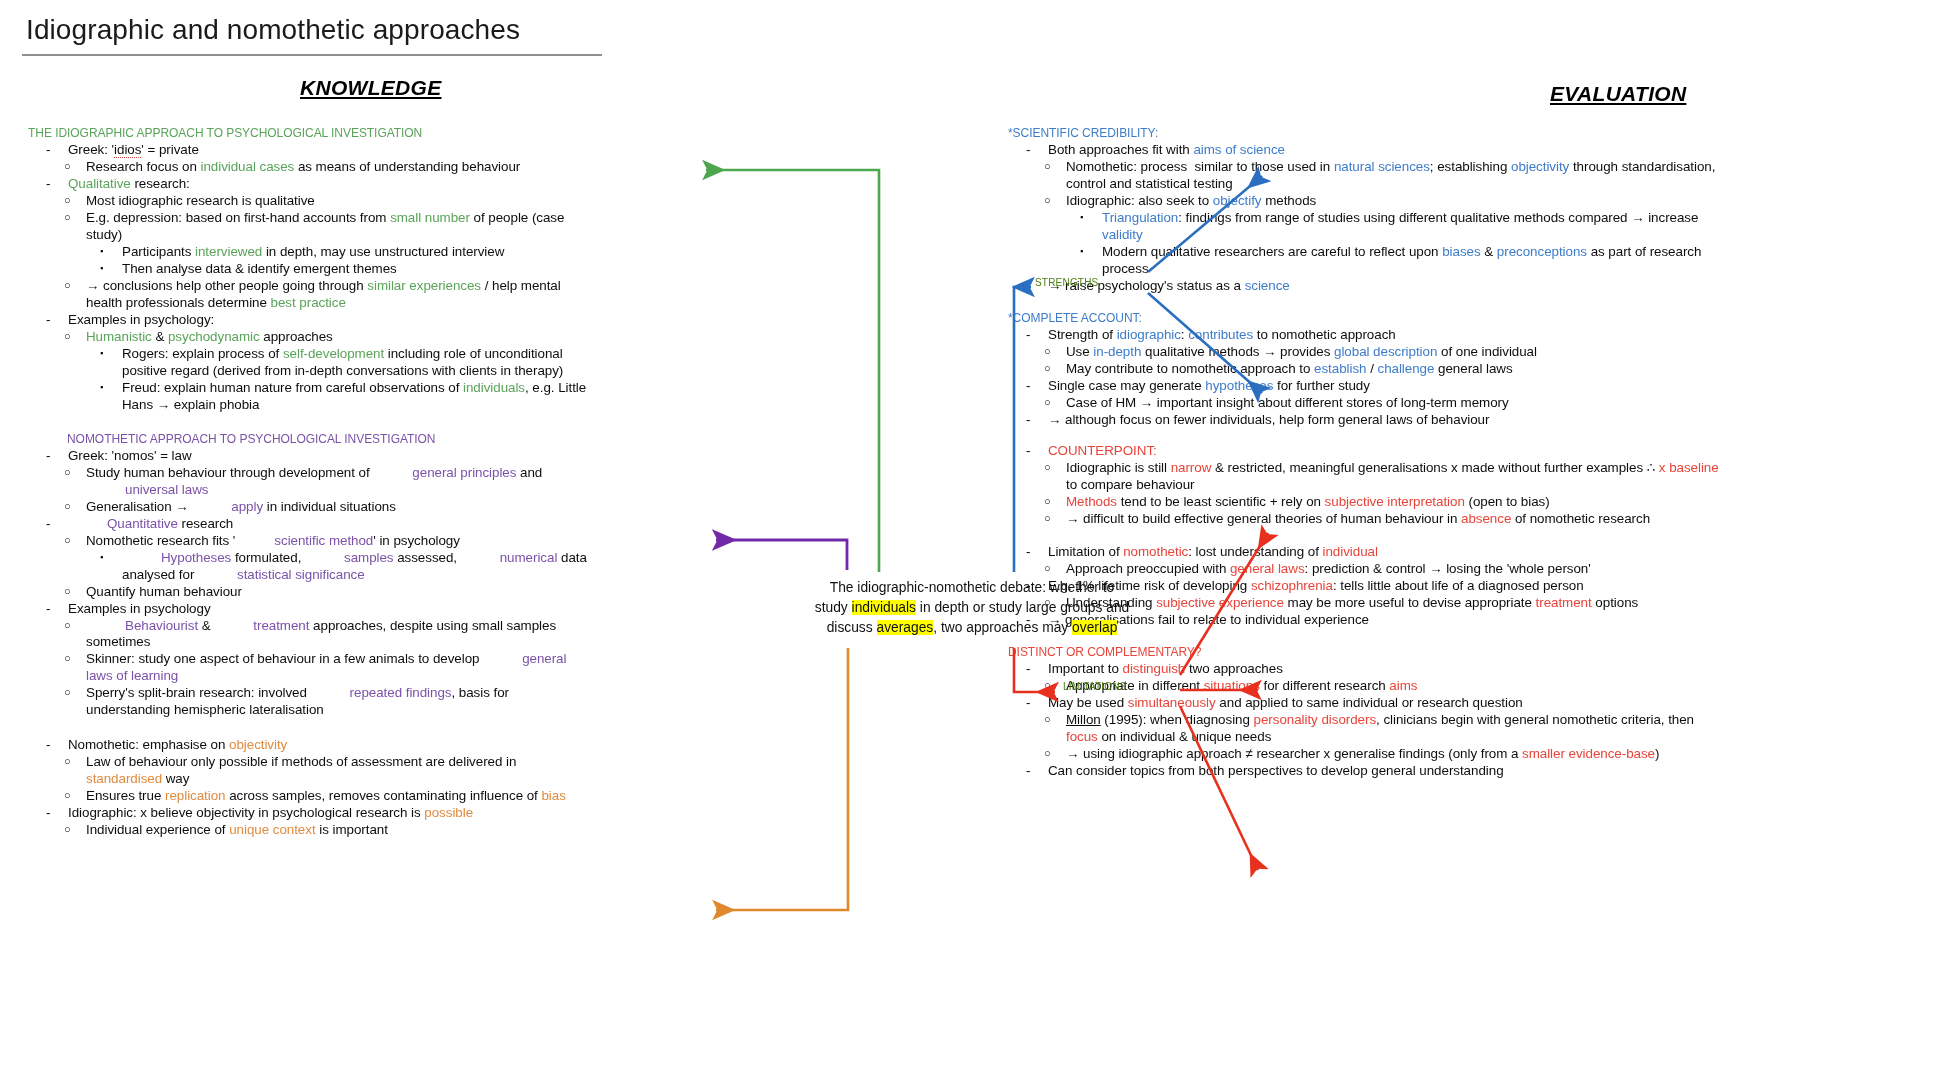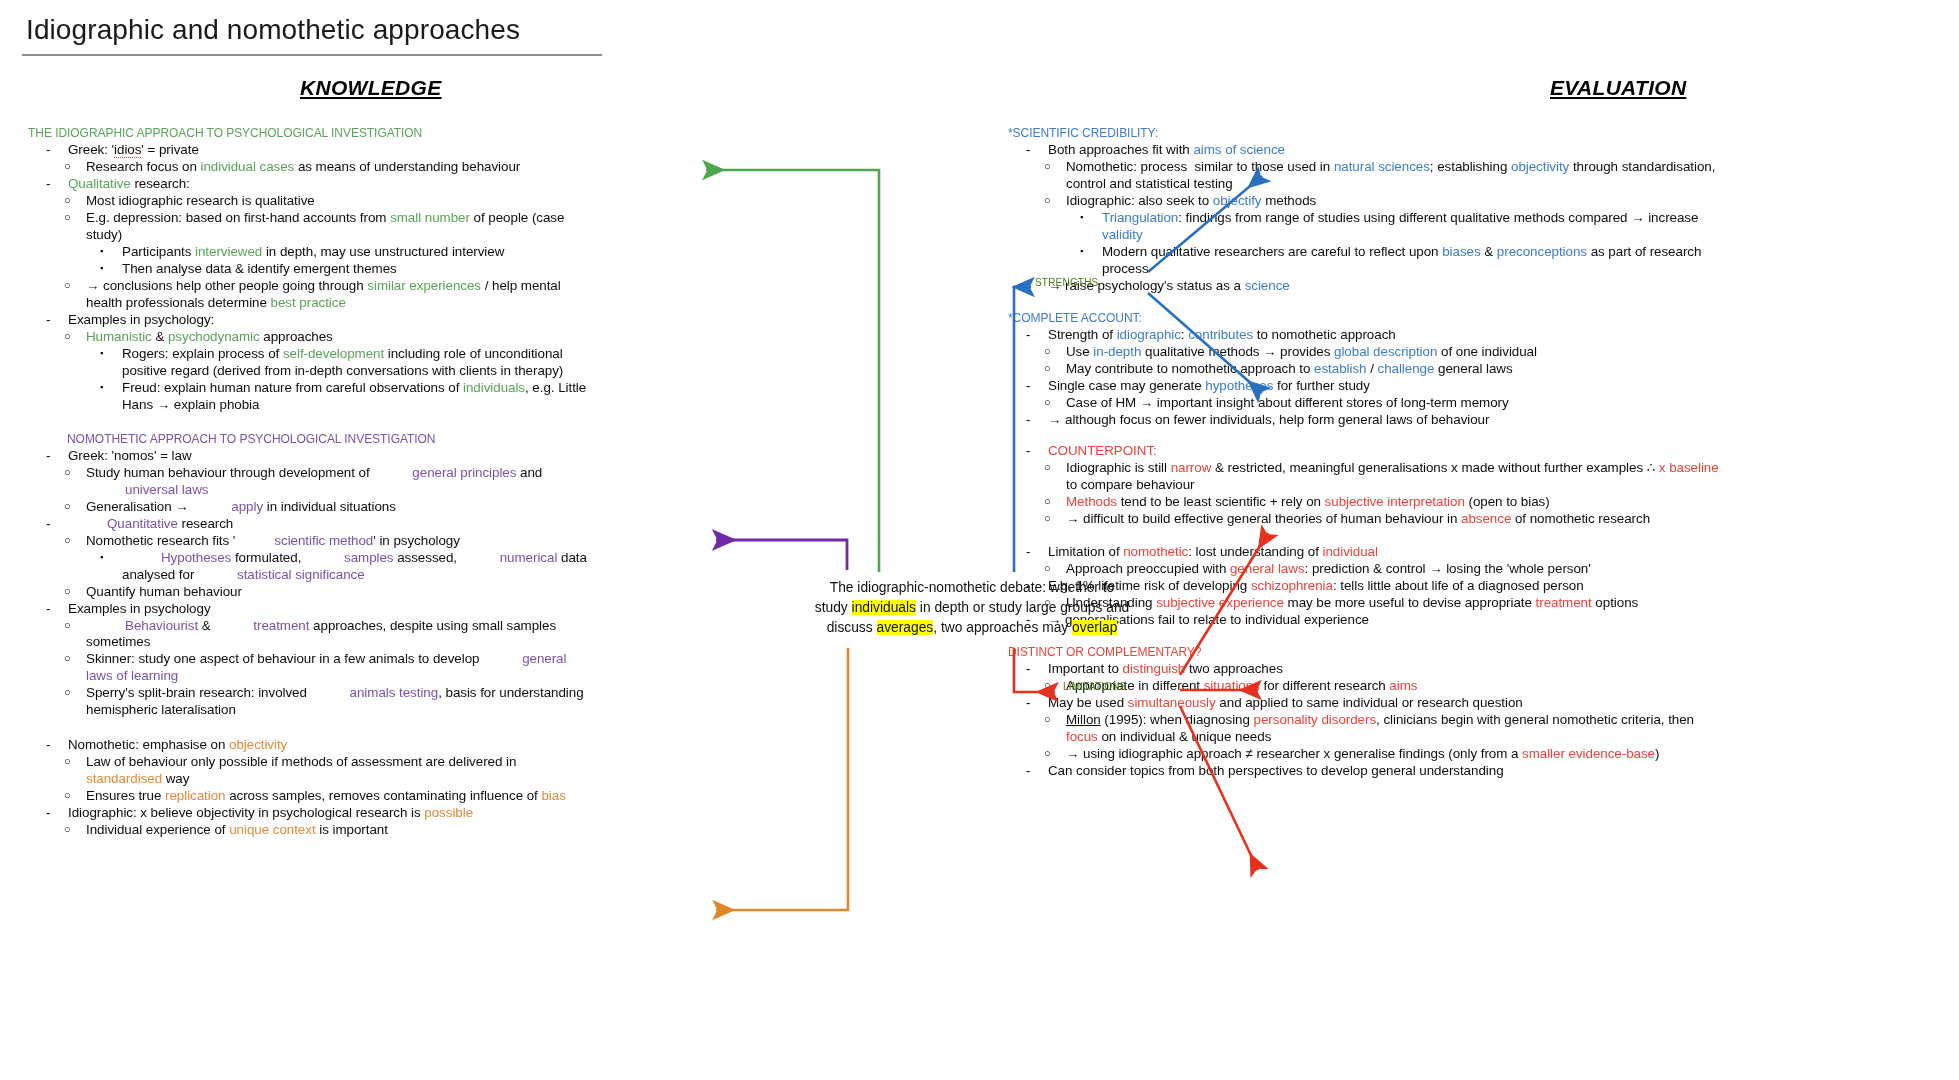--- a/index.html
+++ b/index.html
@@ -35,21 +35,21 @@
   .col-heading {
     position: absolute;
     font-size: 21px;
     font-weight: bold;
     font-style: italic;
     text-decoration: underline;
     color: #000;
     letter-spacing: .3px;
   }
   #knowledge-heading { left: 300px; top: 76px; }
-  #evaluation-heading { left: 1550px; top: 76px; text-align: center; }
+  #evaluation-heading { left: 1550px; top: 82px; text-align: center; }
 
   
   .column { position: absolute; }
   #left-column  { left: 28px;  top: 126px; width: 560px; }
   #right-column { left: 1008px; top: 126px; width: 720px; }
 
   .section { margin-bottom: 14px; }
   .sec-title {
     font-size: 12px;
     font-weight: 400;
@@ -188,21 +188,21 @@
     </ul>
     <ul class="lv2" style="margin-left:22px">
       <li><span class="bullet">○</span>Quantify human behaviour</li>
     </ul>
     <ul class="lv1">
       <li><span class="bullet">-</span>Examples in psychology</li>
     </ul>
     <ul class="lv2" style="margin-left:22px">
       <li><span class="bullet">○</span><span class="purple">Behaviourist</span> &amp; <span class="purple">treatment</span> approaches, despite using small samples sometimes</li>
       <li><span class="bullet">○</span>Skinner: study one aspect of behaviour in a few animals to develop <span class="purple">general laws of learning</span></li>
-      <li><span class="bullet">○</span>Sperry's split-brain research: involved <span class="purple">animals testing</span>, basis for understanding hemispheric lateralisation</li>
+      <li><span class="bullet">○</span>Sperry's split-brain research: involved <span class="purple">repeated findings</span>, basis for understanding hemispheric lateralisation</li>
     </ul>
   </div>
 
   <div class="section" style="margin-top:18px">
     <ul class="lv1">
       <li><span class="bullet">-</span>Nomothetic: emphasise on <span class="orange">objectivity</span></li>
     </ul>
     <ul class="lv2" style="margin-left:22px">
       <li><span class="bullet">○</span>Law of behaviour only possible if methods of assessment are delivered in <span class="orange">standardised</span> way</li>
       <li><span class="bullet">○</span>Ensures true <span class="orange">replication</span> across samples, removes contaminating influence of <span class="orange">bias</span></li>

